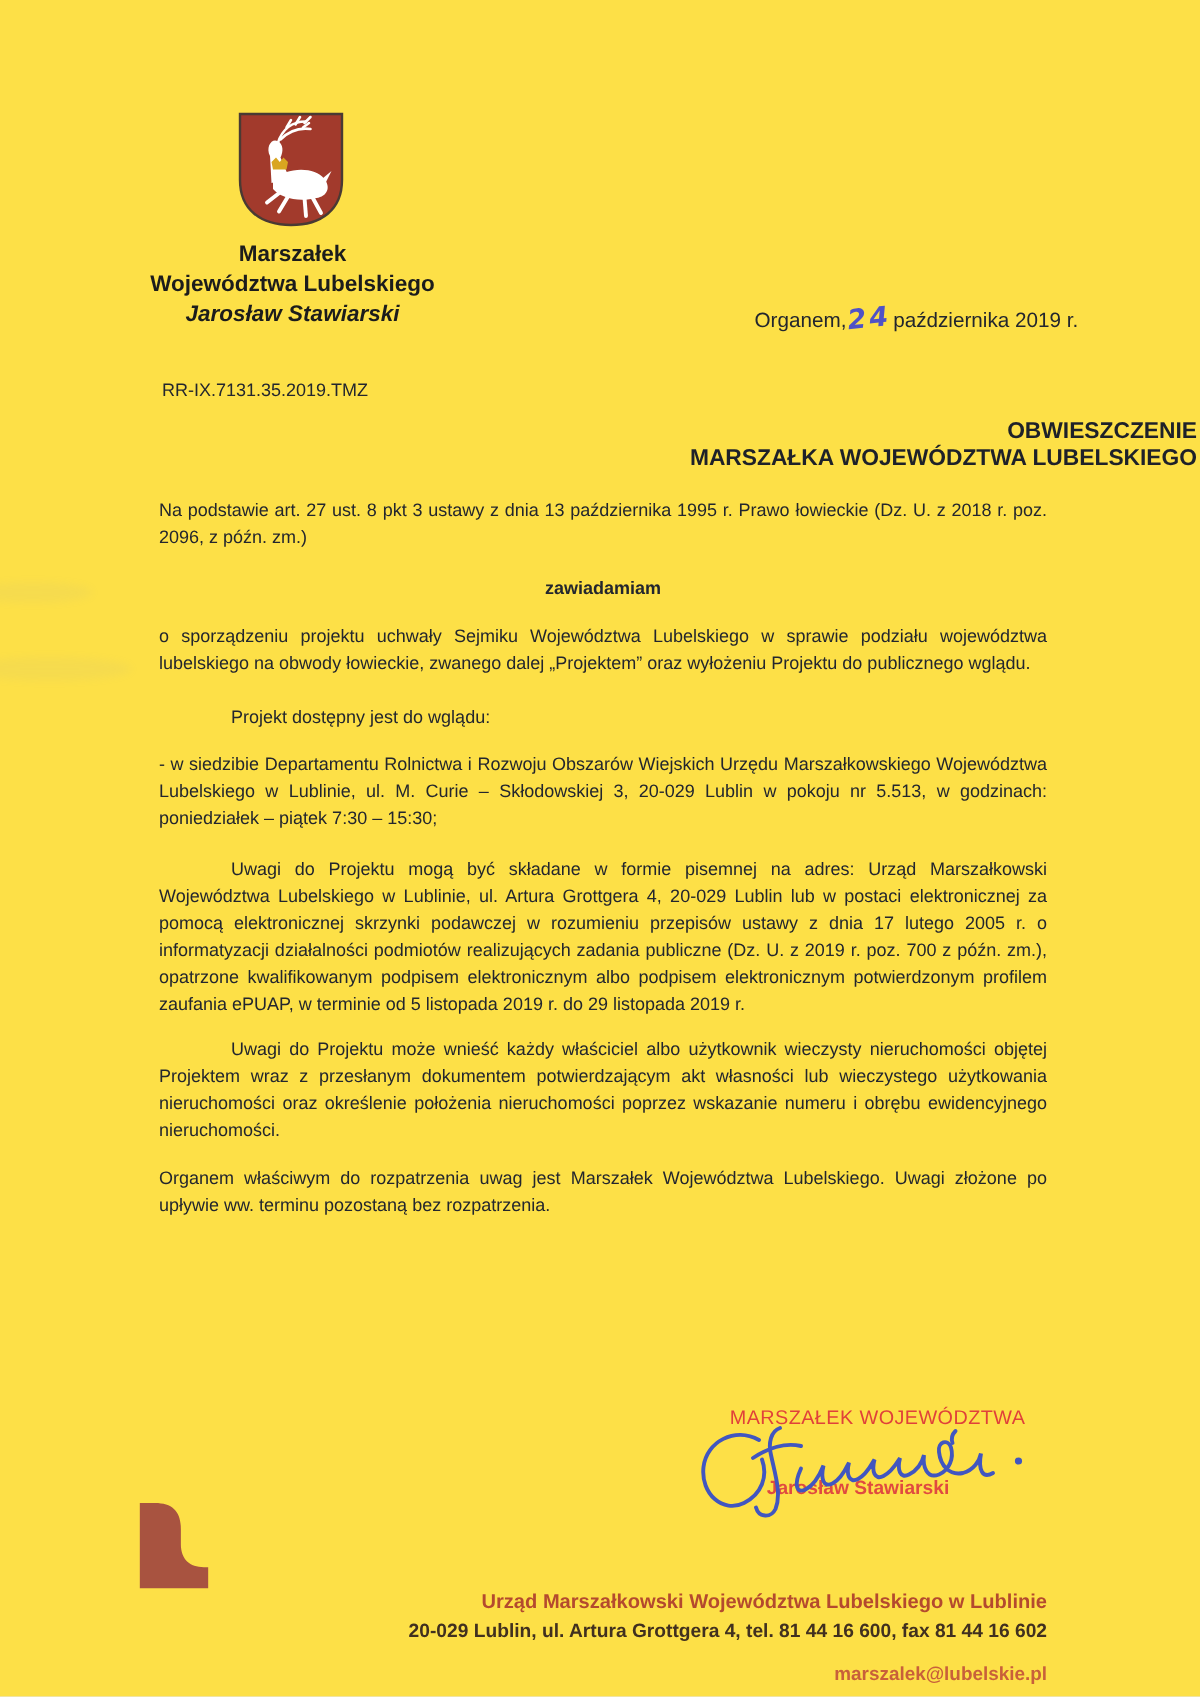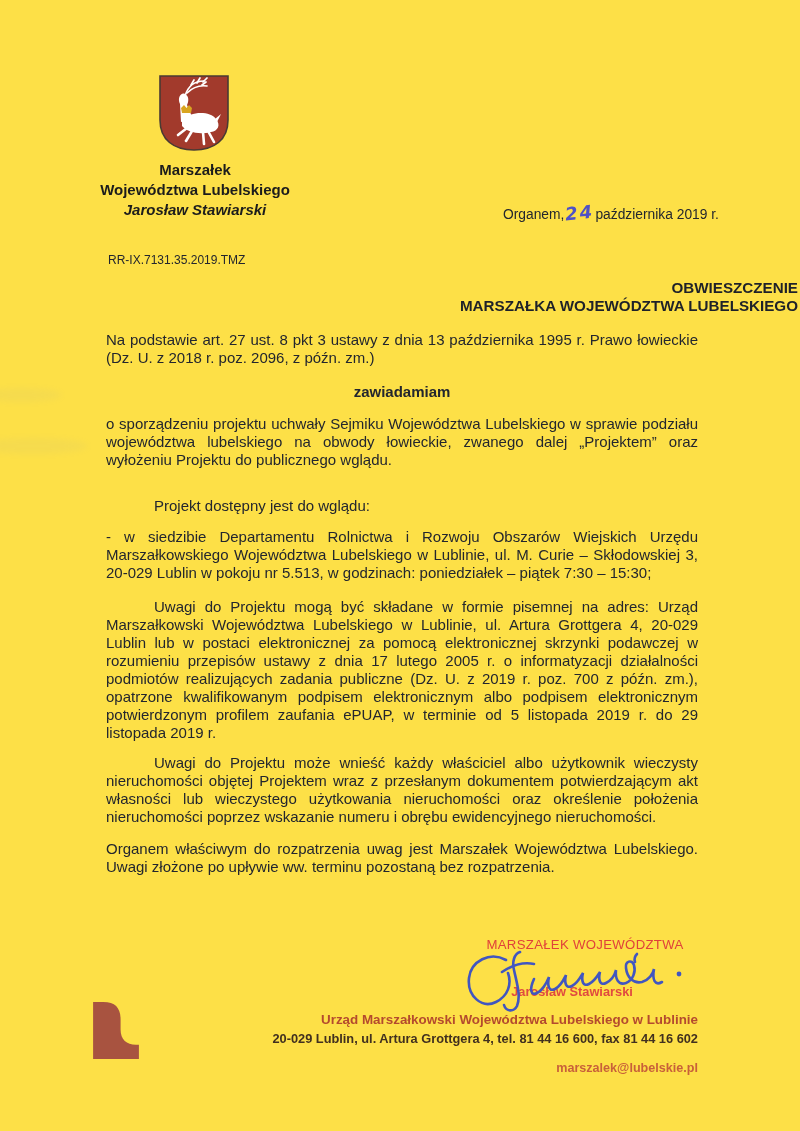--- a/index.html
+++ b/index.html
@@ -26,26 +26,26 @@
     margin:0 1px 0 1px;letter-spacing:2px;
   }
   .ref{position:absolute;left:108px;top:253px;font-size:12px;color:#23262e;}
   .title-block{
     position:absolute;left:2px;top:279px;width:796px;text-align:right;
     font-weight:bold;font-size:15.2px;line-height:17.5px;color:#1e2129;
   }
   
   .body-col{
     position:absolute;left:106px;top:331px;width:592px;
-    font-size:15px;line-height:18px;color:#23262e;
+    font-size:12px;line-height:18px;color:#23262e;
   }
   .body-col p{margin:0;text-align:justify;}
   .body-col p.zaw{margin-top:16px;text-align:center;font-weight:bold;}
   .body-col p.p3{margin-top:14px;}
-  .body-col p.p4{margin-top:28px;text-indent:48px;text-align:left;}
+  .body-col p.p4{margin-top:18px;text-indent:48px;text-align:left;}
   .body-col p.p5{margin-top:13px;}
   .body-col p.p6{margin-top:16px;}
   .body-col p.p7{margin-top:16px;text-indent:48px;}
   .body-col p.p8{margin-top:12px;text-indent:48px;}
   .body-col p.p9{margin-top:14px;}
   .url{text-decoration:underline;}
   
   .sig-role{
     position:absolute;left:470px;top:937px;width:230px;text-align:center;
     color:#e0413a;font-weight:normal;font-size:13.2px;letter-spacing:0.3px;
@@ -53,21 +53,21 @@
   .sig-name{
     position:absolute;left:472px;top:984px;width:200px;text-align:center;
     color:#e04a40;font-weight:bold;font-size:12.8px;
   }
   .sig-svg{position:absolute;left:462px;top:946px;width:230px;height:70px;pointer-events:none;}
   
   .footer-block{
     position:absolute;right:102px;top:1012px;width:450px;text-align:right;
     line-height:16px;
   }
-  .footer-org{color:#b44a2e;font-weight:bold;font-size:13.4px;}
+  .footer-org{color:#b44a2e;font-weight:bold;font-size:13.4px;margin-top:48px;}
   .footer-addr{color:#41301f;font-weight:bold;font-size:12.8px;margin-top:3px;}
   .footer-email{color:#c8603a;font-weight:bold;font-size:12.6px;margin-top:13px;}
   .l-logo{position:absolute;left:93px;top:1002px;width:46px;height:57px;}
   
   .smudge{position:absolute;background:#9aa0a8;opacity:0.07;filter:blur(3px);border-radius:50%;}
   .sm1{left:-18px;top:388px;width:80px;height:14px;}
   .sm2{left:-22px;top:438px;width:110px;height:16px;}
 </style>
 </head>
 <body>

